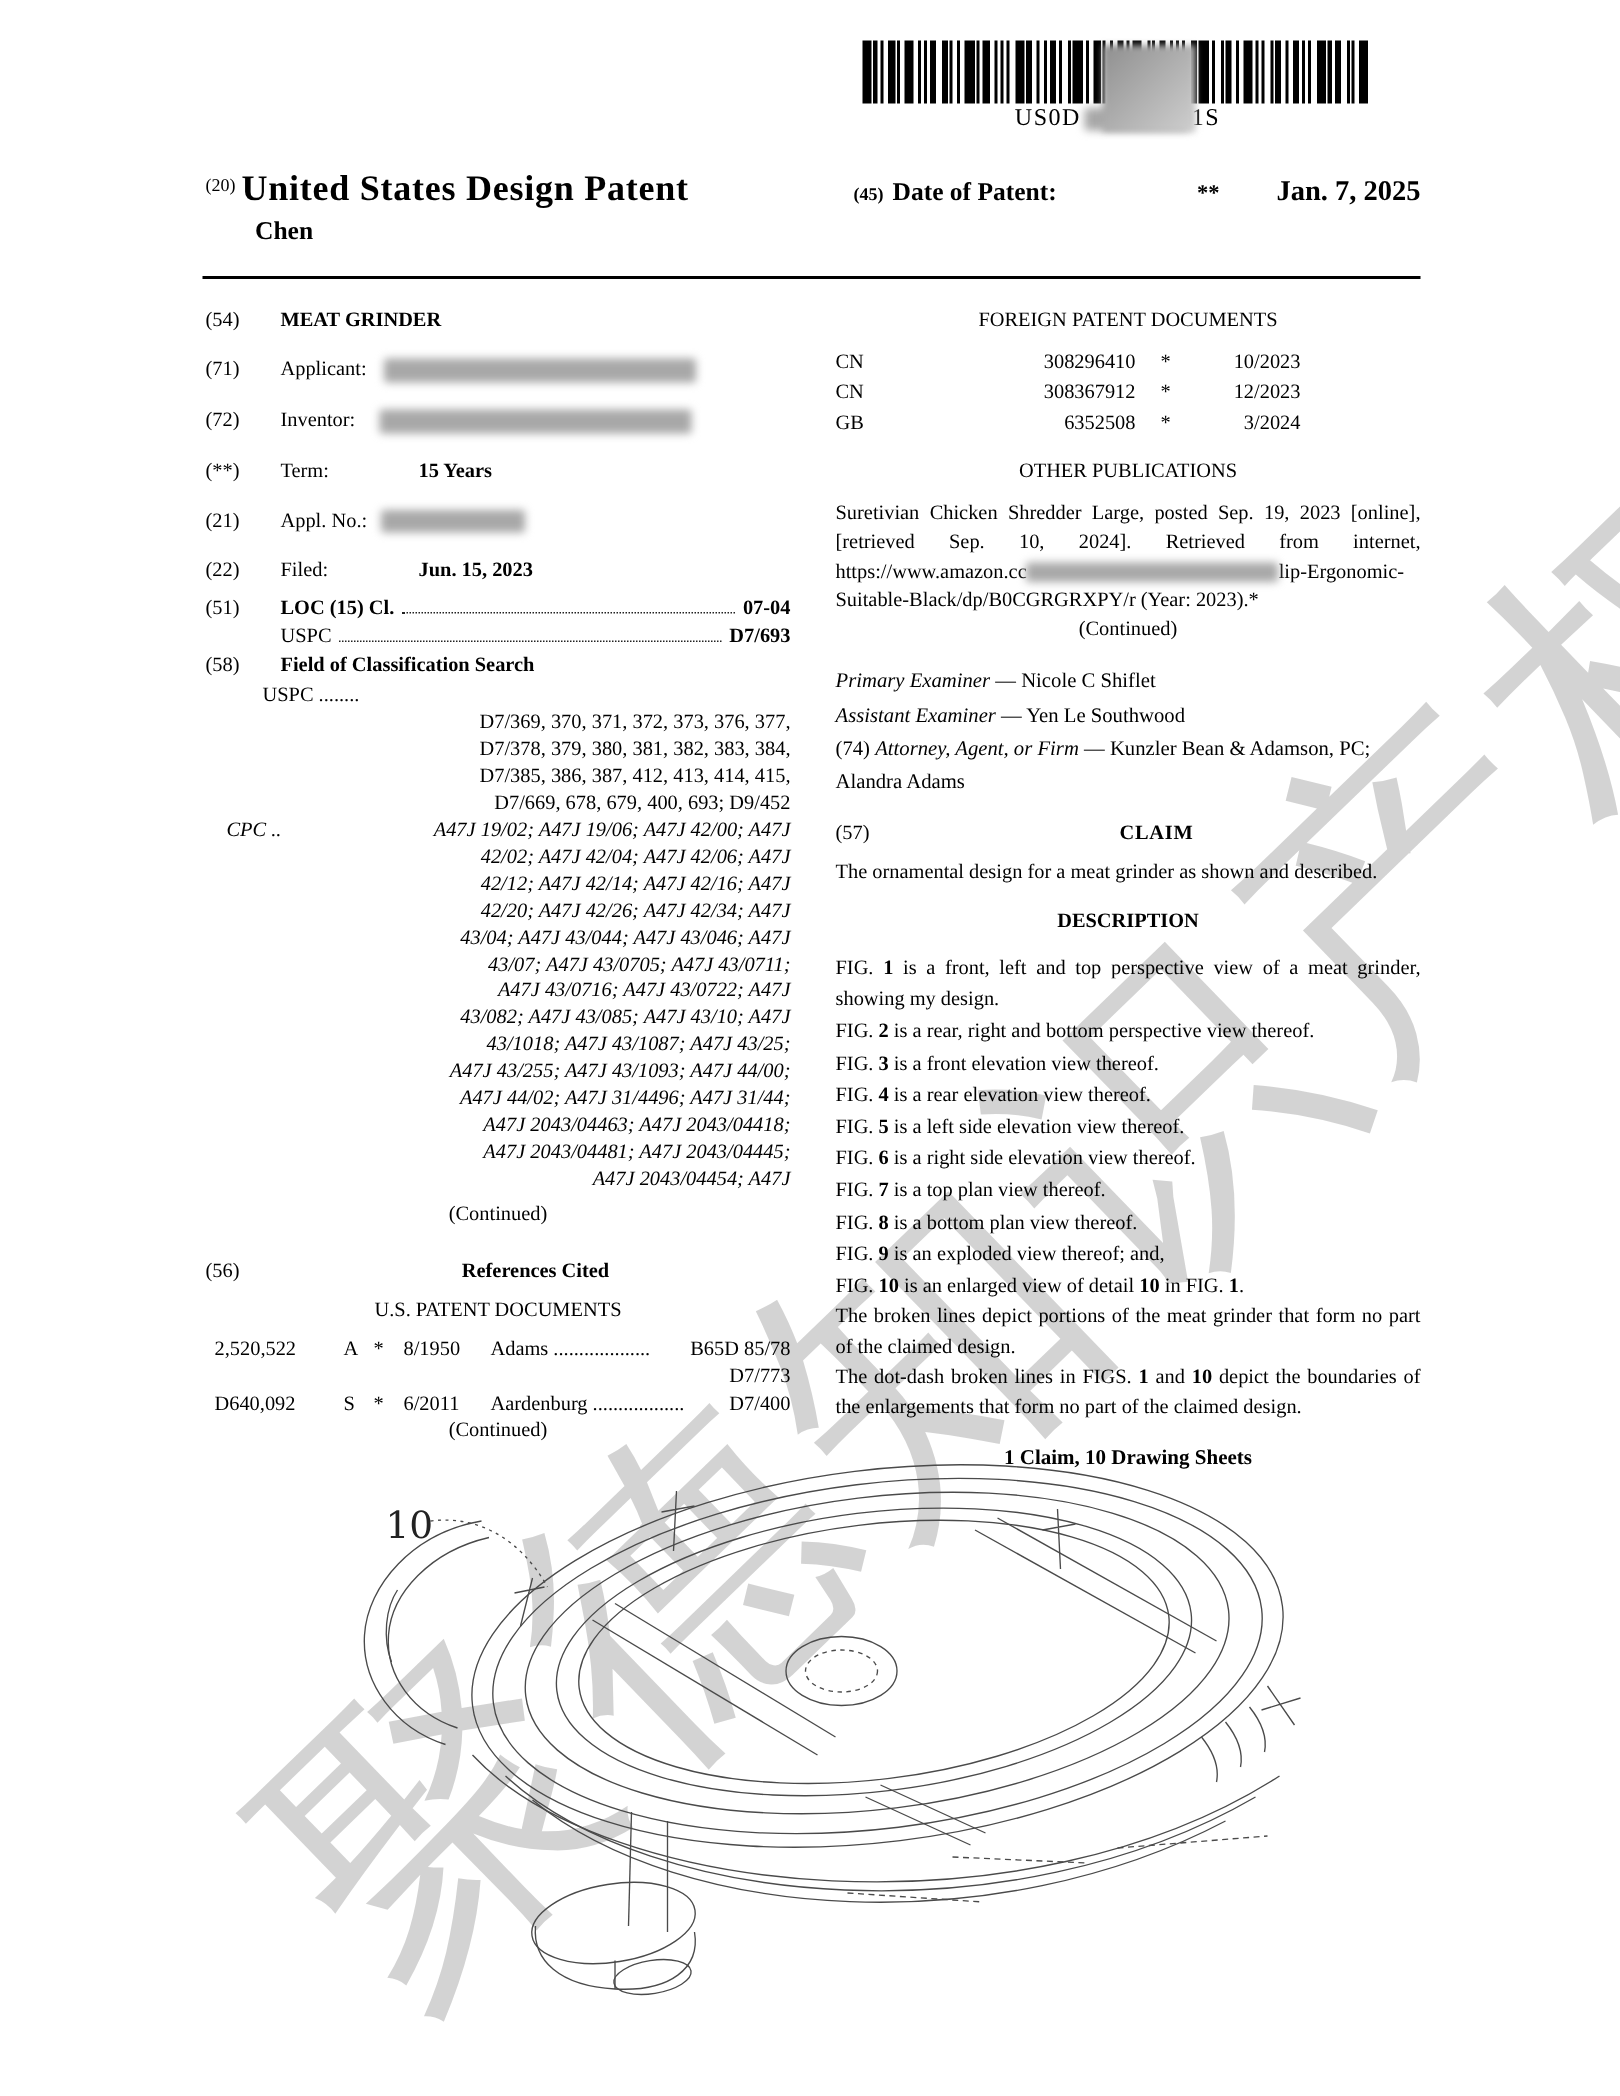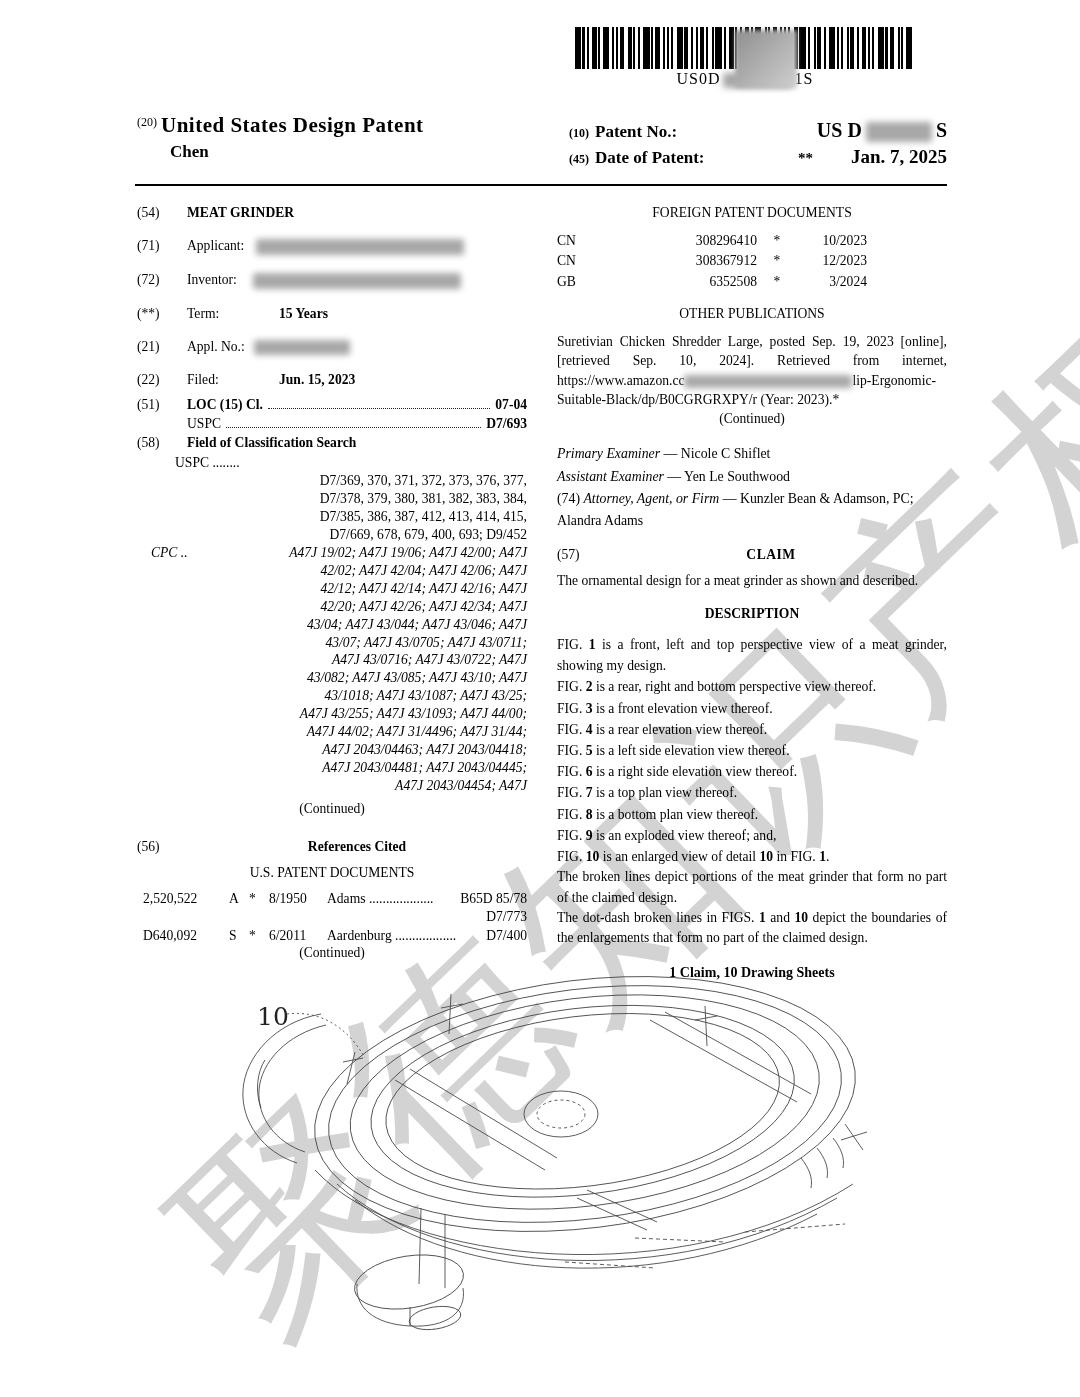--- a/index.html
+++ b/index.html
@@ -22,21 +22,21 @@
     vertical-align:middle; }
   .bc-redact { position:absolute; left:735px; top:30px; width:62px; height:58px;
     background:linear-gradient(135deg,#8f8f8f,#cfcfcf); filter:blur(2px); z-index:3; }
 
   
   .hdr { position:absolute; left:137px; top:113px; width:810px; }
   .hdr-row { display:flex; }
   .hleft { width:432px; }
   .hright { flex:1; }
   .paren-sm { font-size:12px; vertical-align:6px; }
-  .main-title { font-size:21px; font-weight:bold; letter-spacing:.5px; }
+  .main-title { font-size:24px; font-weight:bold; letter-spacing:.5px; }
   .hdr-name { font-size:17px; font-weight:bold; margin:4px 0 0 33px; }
   .pn-row { display:flex; align-items:baseline; font-weight:bold; margin-top:6px; }
   .pn-label { font-size:17px; margin-left:6px; }
   .pn-value { font-size:20px; margin-left:auto; }
   .dp-row { display:flex; align-items:baseline; font-weight:bold; margin-top:4px; }
   .dp-stars { font-size:15px; margin-left:auto; padding-right:38px; }
   .dp-value { font-size:19px; }
   .rule { position:absolute; left:135px; top:184px; width:812px; height:0;
     border-top:2px solid #000; }
 
@@ -222,25 +222,20 @@
   <div class="hdr">
     <div class="hdr-row">
       <div class="hleft">
         <div>
           <span class="paren-sm">(20)</span>
           <span class="main-title">United States Design Patent</span>
         </div>
         <div class="hdr-name">Chen</div>
       </div>
       <div class="hright">
-        <div class="pn-row">
-          <span class="paren-sm">(10)</span>
-          <span class="pn-label">Patent No.:</span>
-          <span class="pn-value"><span>US D</span><span class="redact" style="width:66px;height:20px;margin:0 4px;"></span><span>S</span></span>
-        </div>
         <div class="dp-row">
           <span class="paren-sm">(45)</span>
           <span class="pn-label">Date of Patent:</span>
           <span class="dp-stars">**</span>
           <span class="dp-value">Jan. 7, 2025</span>
         </div>
       </div>
     </div>
   </div>
   <div class="rule"></div>

